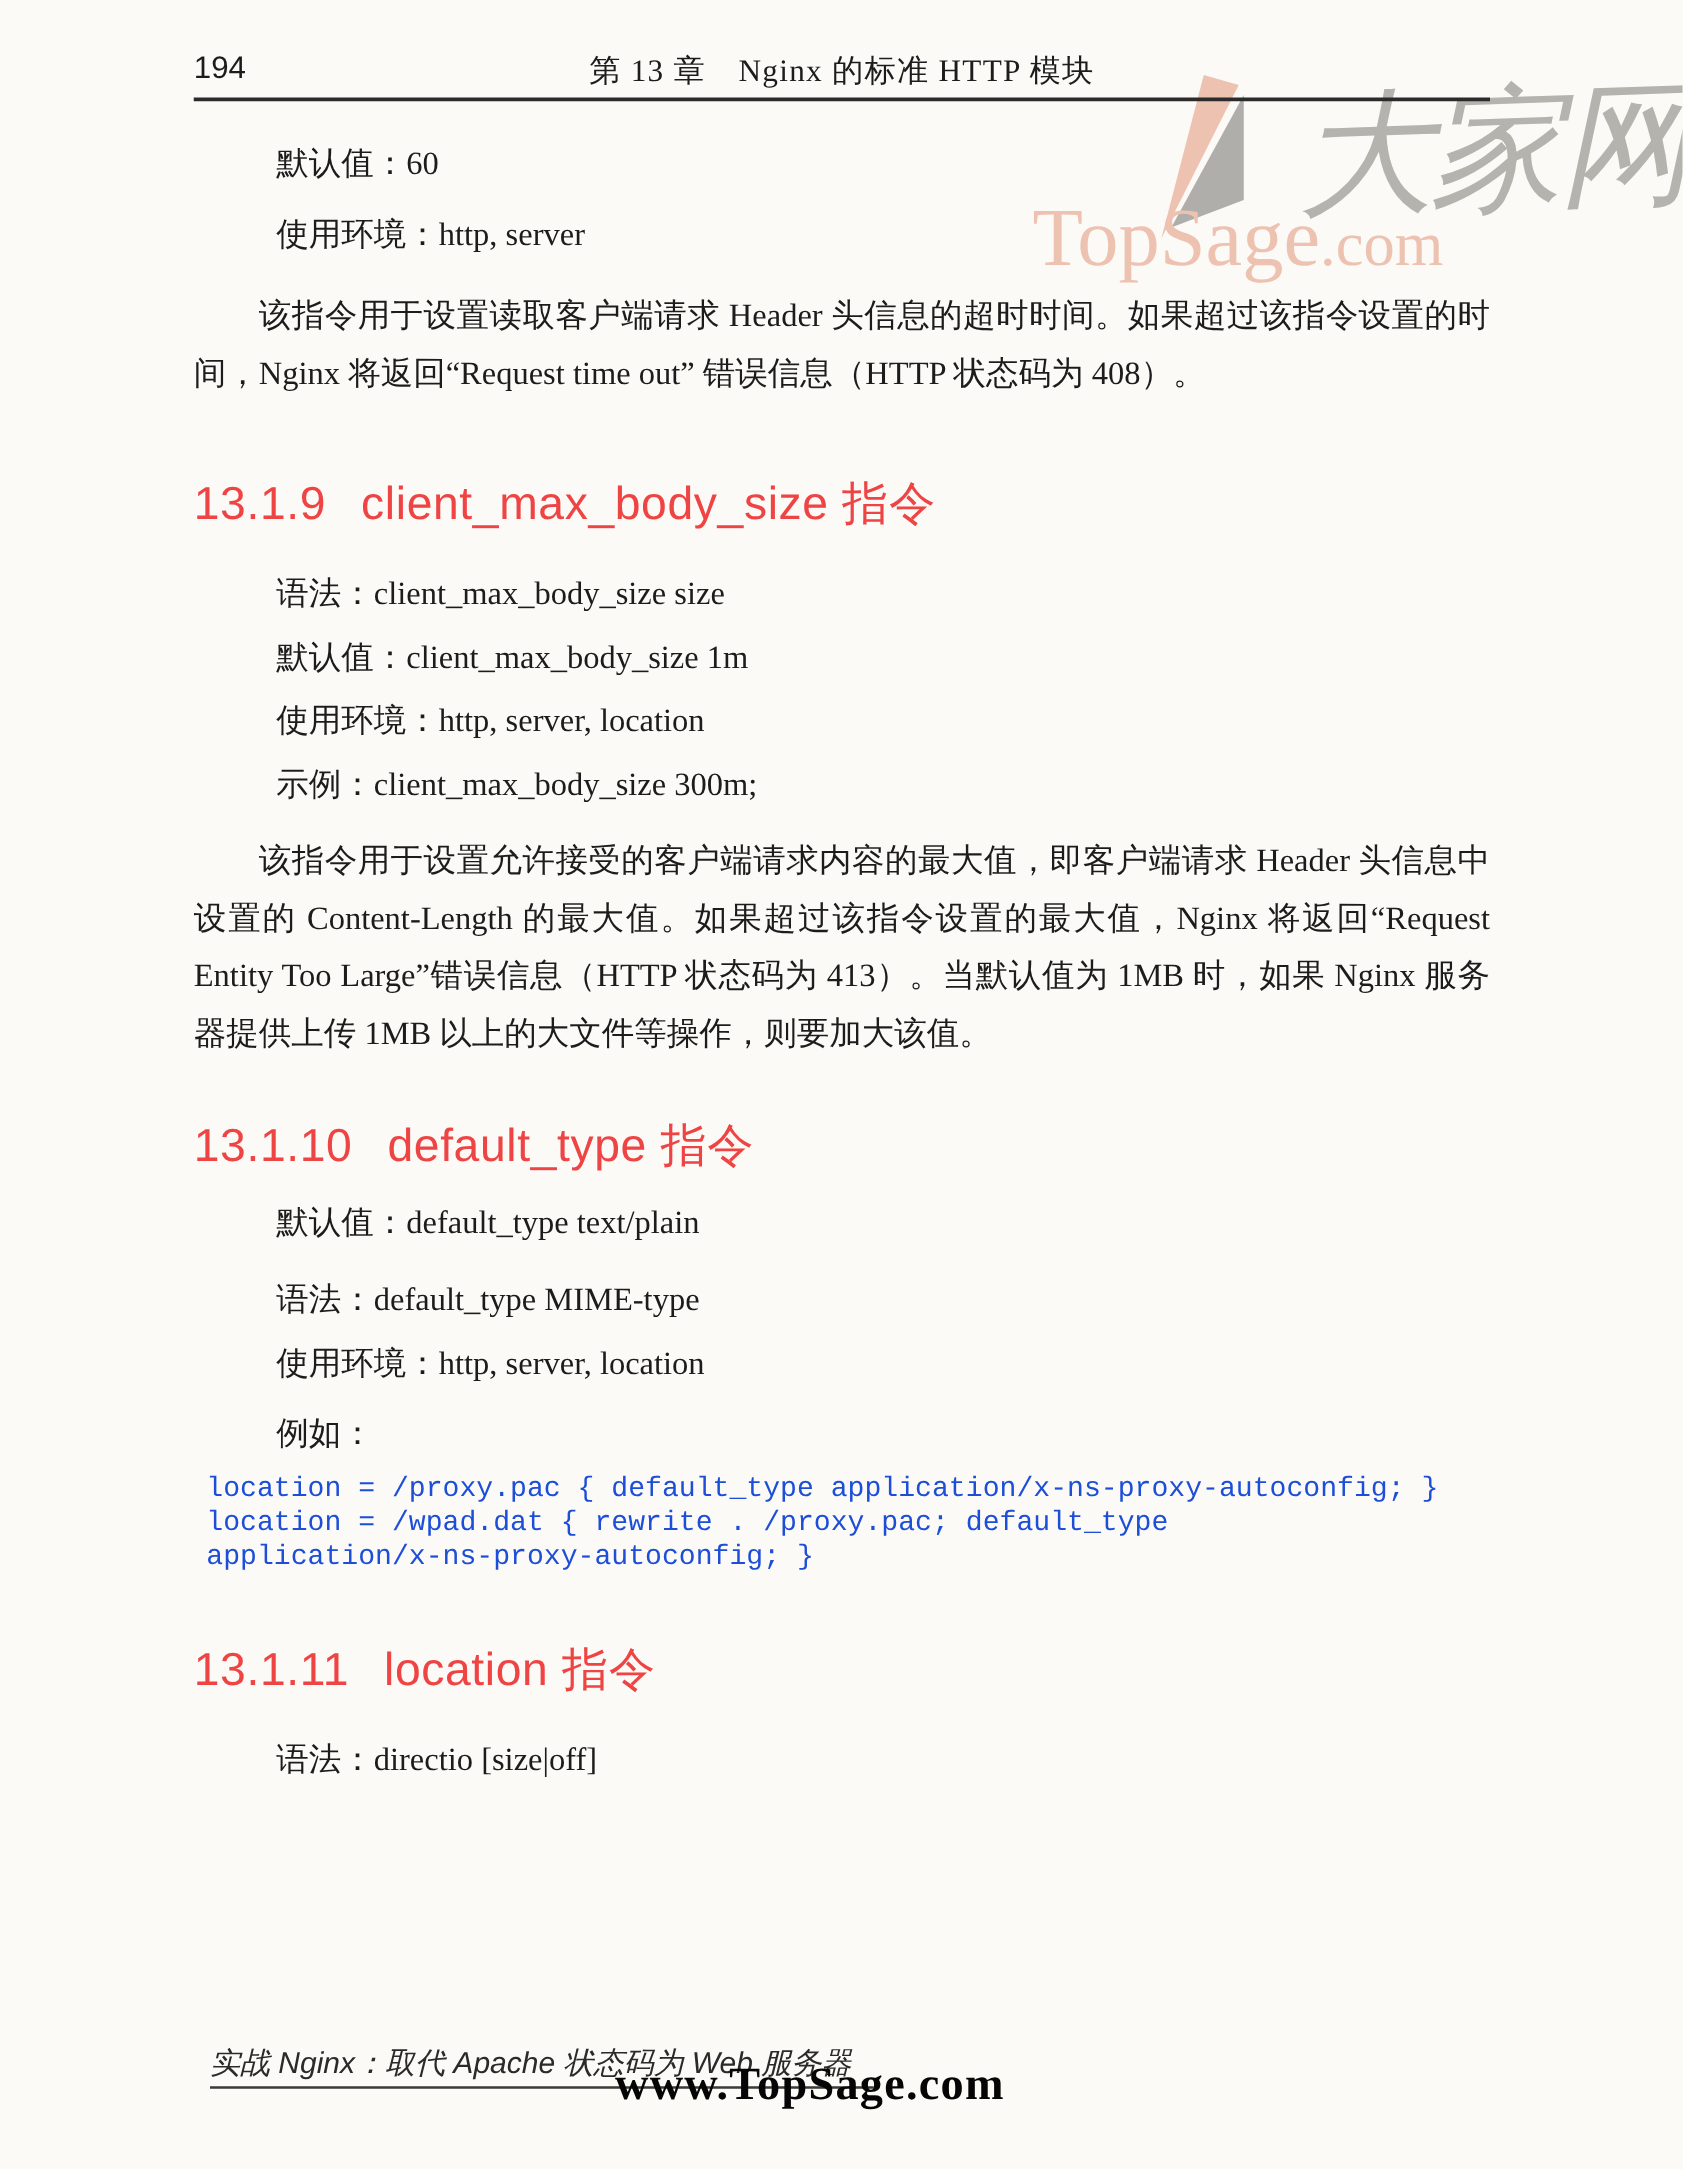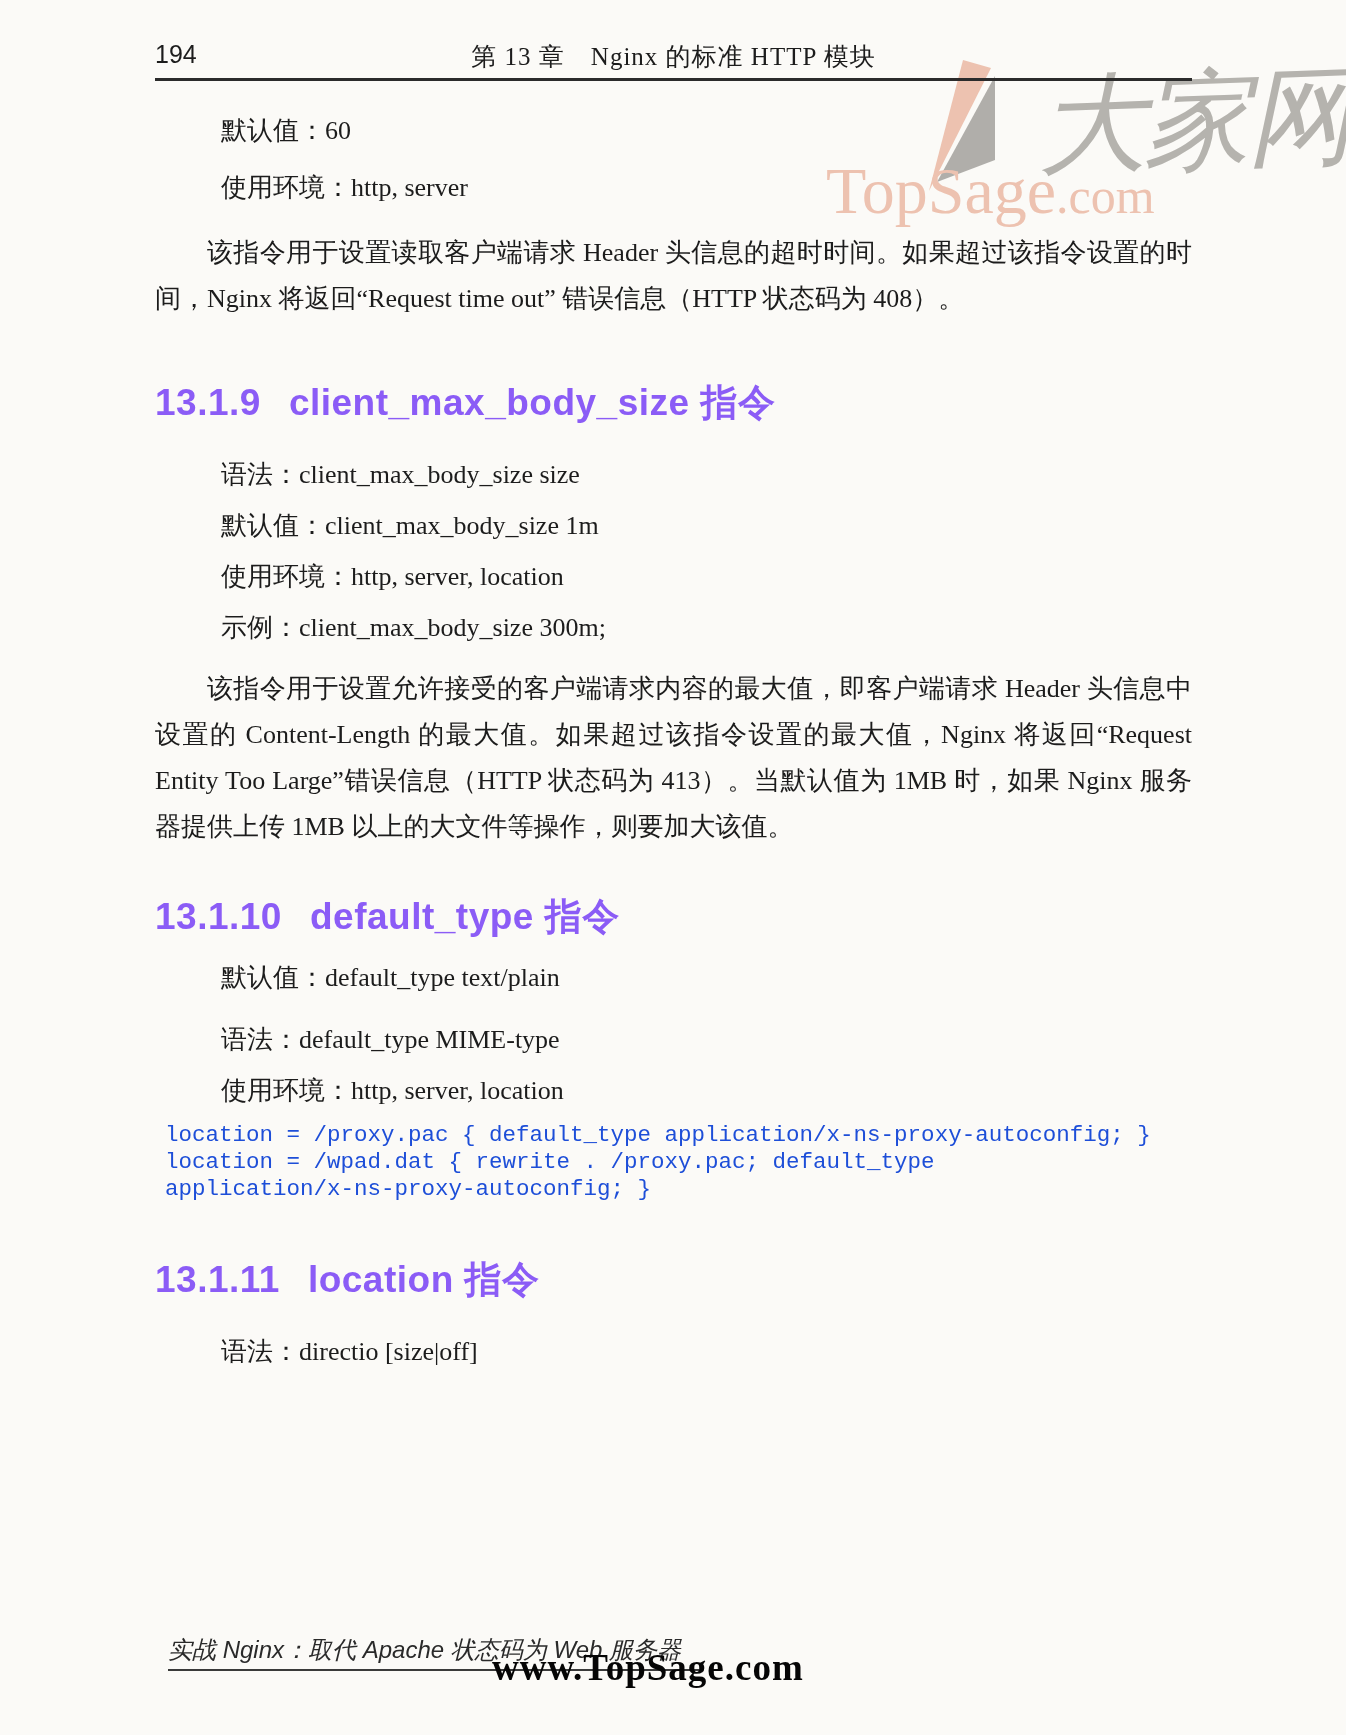--- a/index.html
+++ b/index.html
@@ -77,23 +77,23 @@
     line-height: 30px;
   }
   .para {
     text-align: justify;
     text-indent: 2em;
     font-size: 26px;
     line-height: 46px;
   }
   .section-heading {
     font-family: "Liberation Sans", sans-serif;
-    font-weight: bold;
+    font-weight: normal;
     font-size: 37px;
-    color: #8b5cf6;
+    color: #ef4444;
     letter-spacing: 0.5px;
   }
   .section-heading .sec-num { margin-right: 28px; }
   .example-label { padding-left: 66px; font-size: 26px; line-height: 30px; }
   .code-block {
     font-family: "Liberation Mono", monospace;
     font-size: 22.5px;
     line-height: 27px;
     white-space: pre-wrap;
     color: #1d4ed8;
@@ -168,20 +168,21 @@
   <div class="kv m-kv">使用环境：http, server, location</div>
   <div class="kv m-kv">示例：client_max_body_size 300m;</div>
   <p class="para m-para2">该指令用于设置允许接受的客户端请求内容的最大值，即客户端请求 Header 头信息中设置的 Content-Length 的最大值。如果超过该指令设置的最大值，Nginx 将返回“Request Entity Too Large”错误信息（HTTP 状态码为 413）。当默认值为 1MB 时，如果 Nginx 服务器提供上传 1MB 以上的大文件等操作，则要加大该值。</p>
 
   <h2 class="section-heading m-h2">
     <span class="sec-num">13.1.10</span><span>default_type 指令</span>
   </h2>
   <div class="kv m-kv">默认值：default_type text/plain</div>
   <div class="kv m-kvfirst">语法：default_type MIME-type</div>
   <div class="kv m-kv">使用环境：http, server, location</div>
+  <div class="example-label m-ex">例如：</div>
   <pre class="code-block m-code">location = /proxy.pac { default_type application/x-ns-proxy-autoconfig; }
 location = /wpad.dat { rewrite . /proxy.pac; default_type
 application/x-ns-proxy-autoconfig; }</pre>
 
   <h2 class="section-heading m-h3">
     <span class="sec-num">13.1.11</span><span>location 指令</span>
   </h2>
   <div class="kv m-kvfirst">语法：directio [size|off]</div>
 
 </div>

